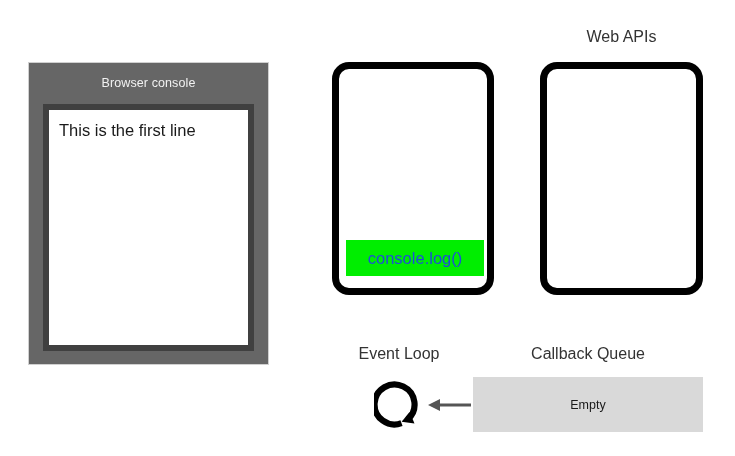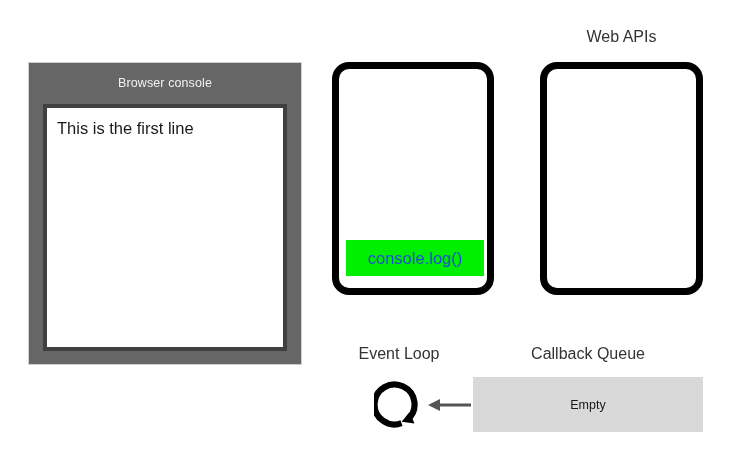--- a/index.html
+++ b/index.html
@@ -16,21 +16,21 @@
     height: 456px;
     background: #ffffff;
     overflow: hidden;
   }
 
   
   .console-panel {
     position: absolute;
     left: 28px;
     top: 62px;
-    width: 274px;
+    width: 241px;
     height: 303px;
     background: #666666;
     border: 1px solid #d0d0d0;
     box-sizing: border-box;
   }
   .console-title {
     position: absolute;
     left: 0;
     top: 13px;
     width: 100%;
@@ -39,21 +39,21 @@
     color: #f2f2f2;
     letter-spacing: 0.1px;
   }
   .console-screen {
     position: absolute;
     left: 14px;
     top: 41px;
     right: 14px;
     bottom: 13px;
     background: #ffffff;
-    border: 4px solid #404040;
+    border: 6px solid #404040;
     box-sizing: border-box;
     overflow: hidden;
   }
   .console-lines {
     position: absolute;
     left: 10px;
     top: 8px;
     right: 6px;
   }
   .console-line {

